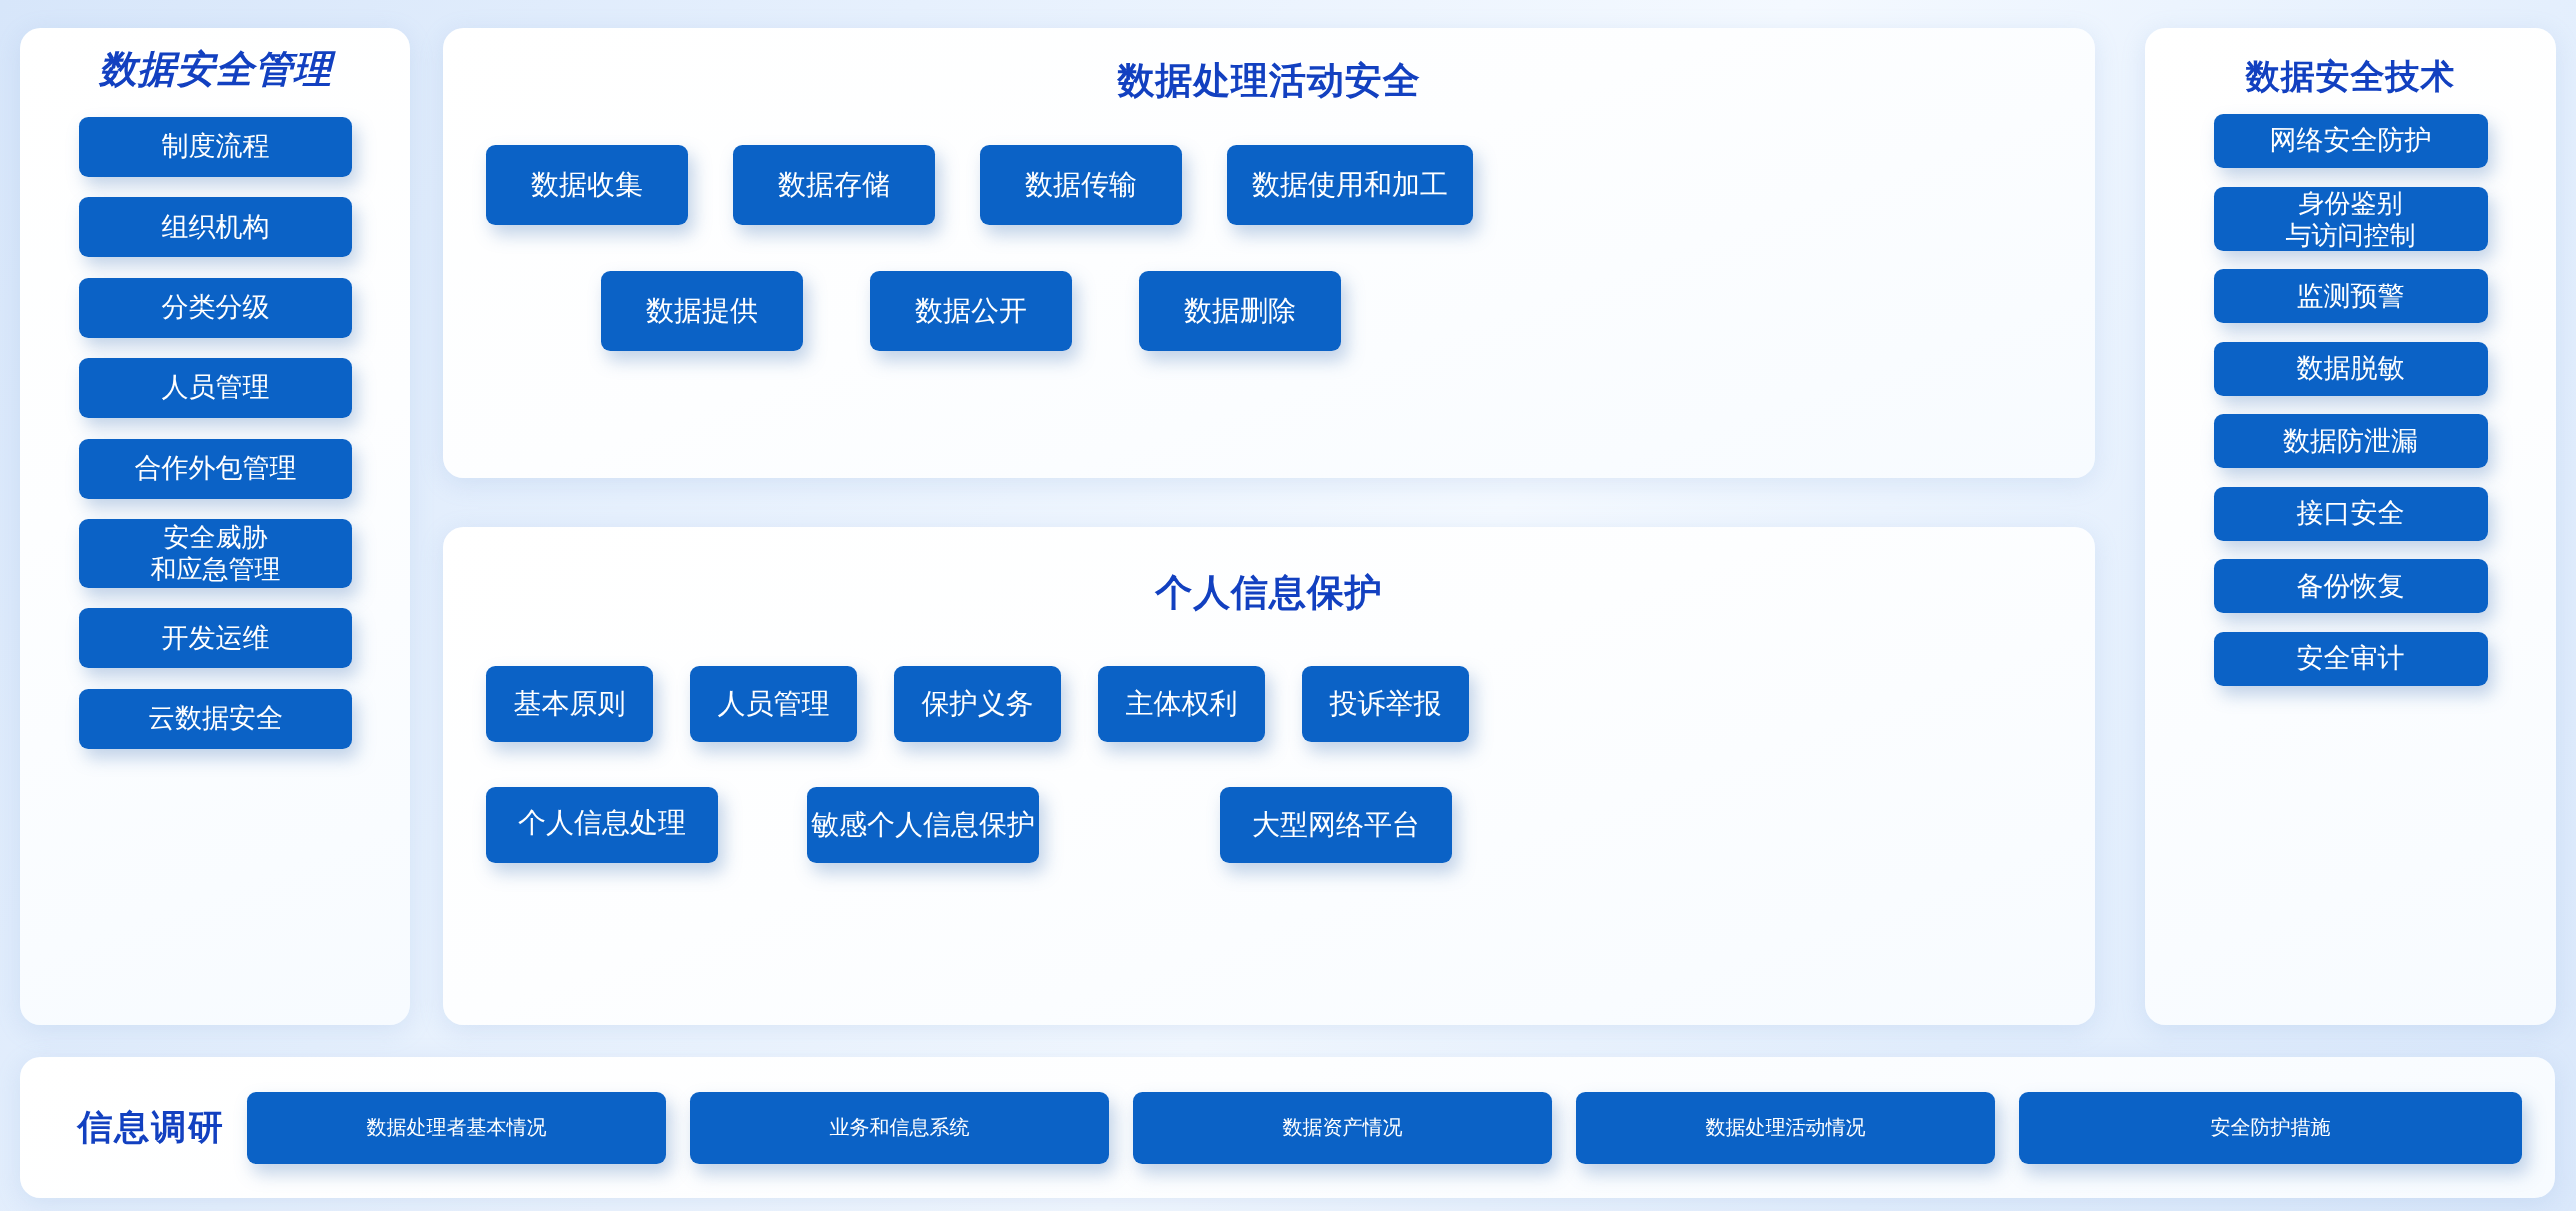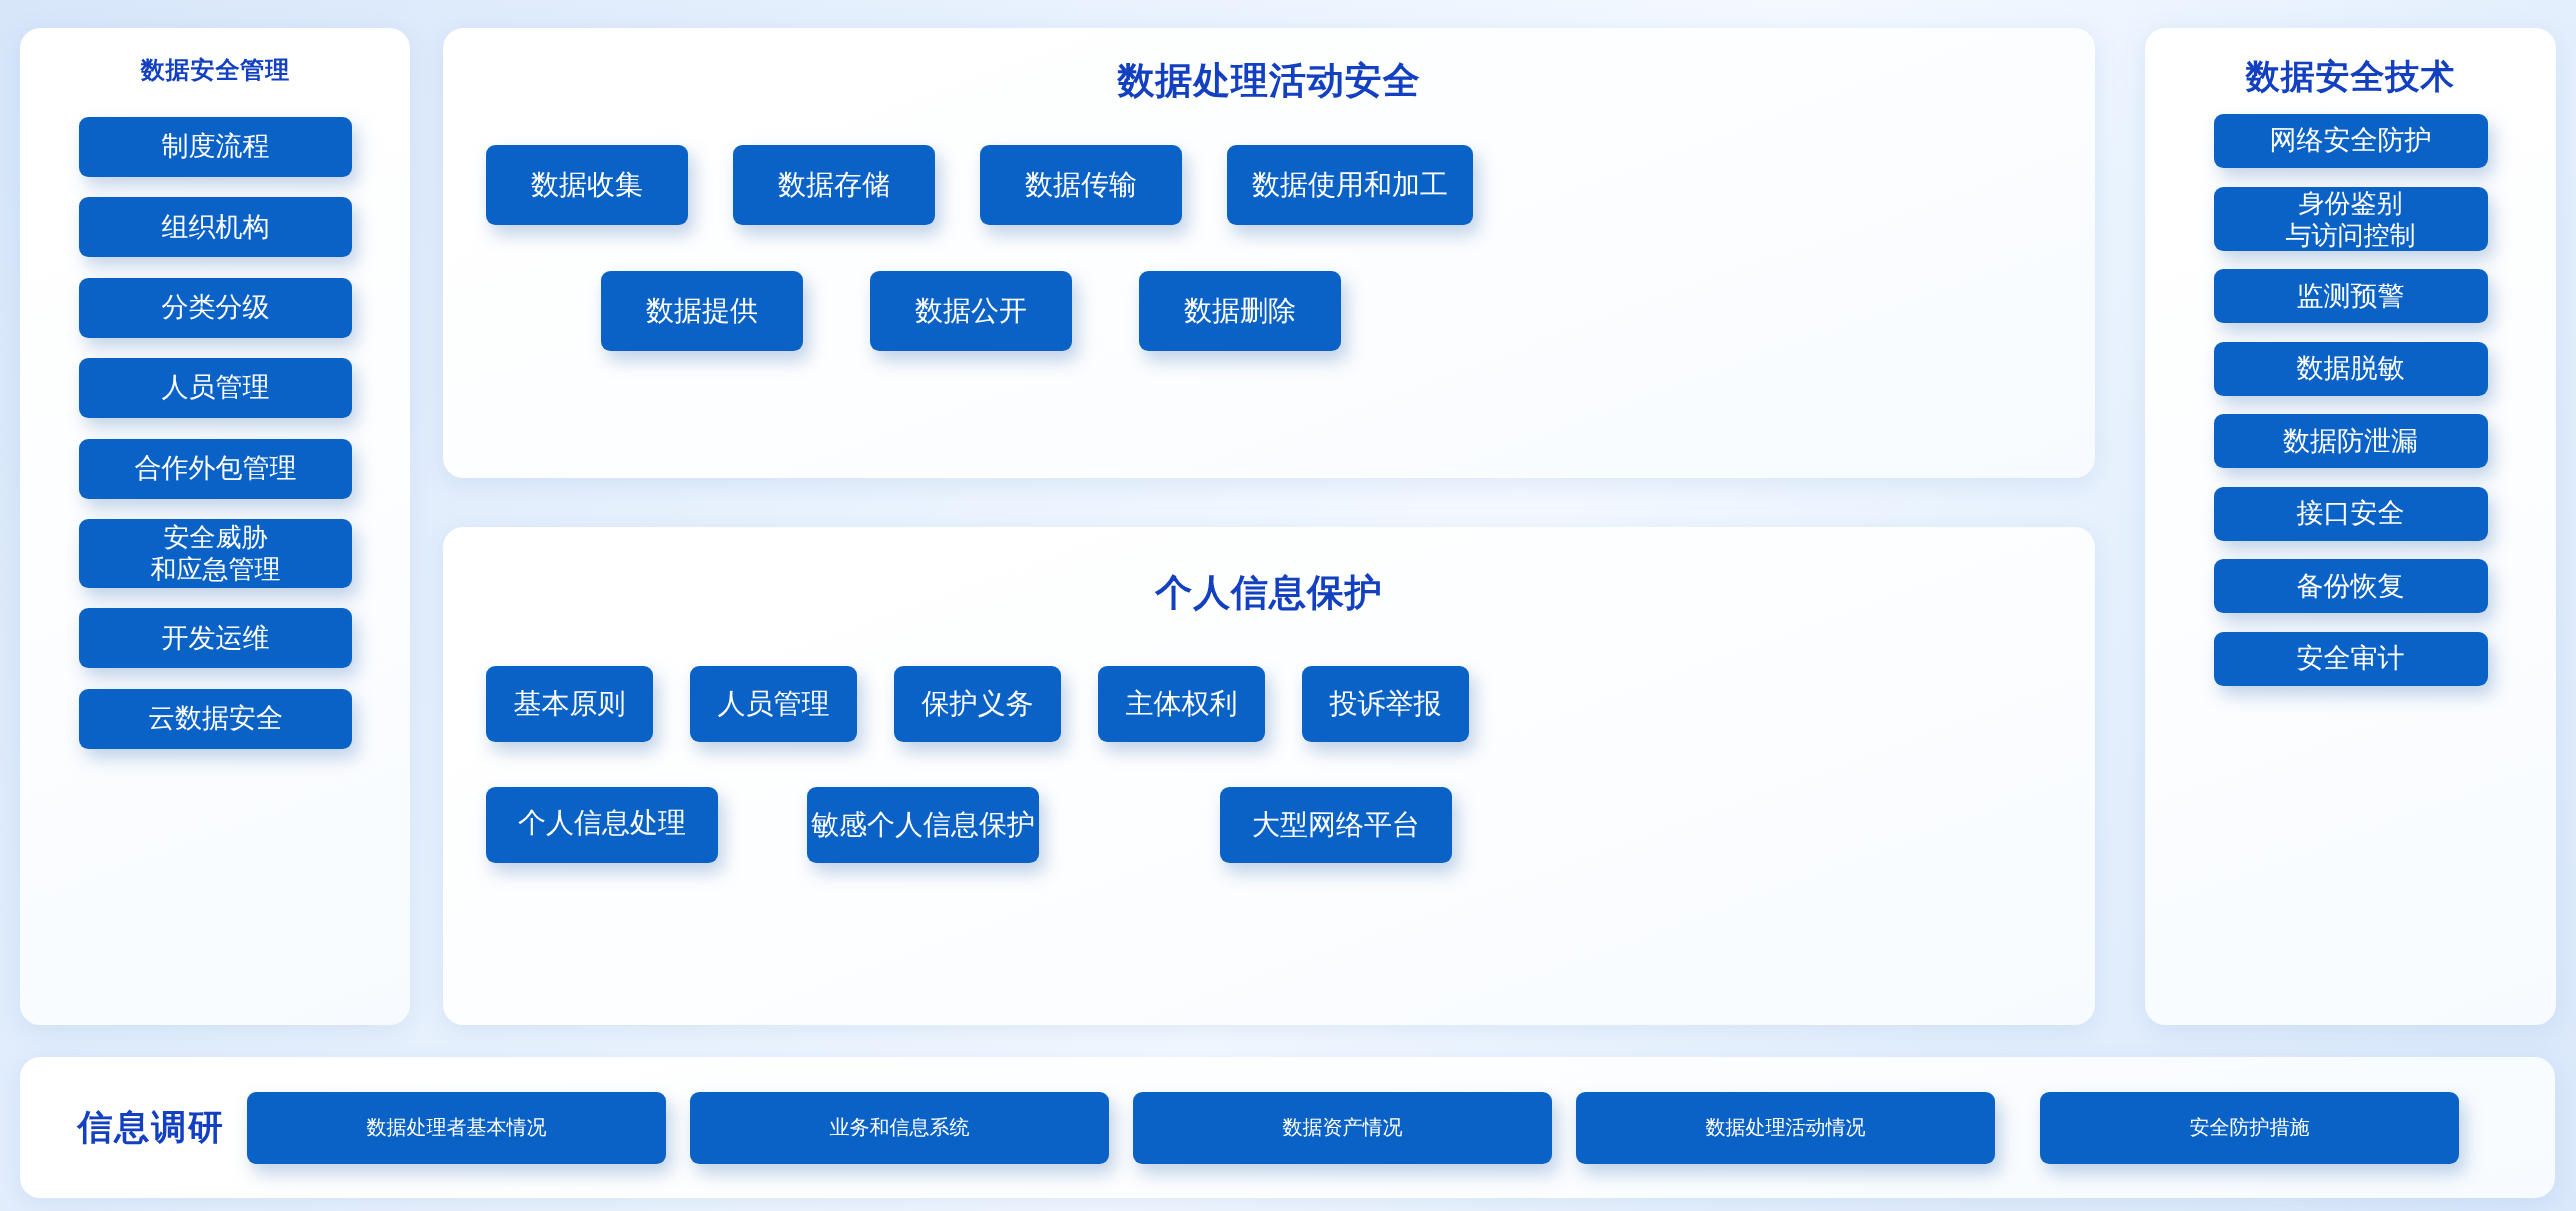--- a/index.html
+++ b/index.html
@@ -55,22 +55,23 @@
     white-space: pre-line;
     font-weight: normal;
   }
 
   
   #left-panel {
     left: 20.4px; top: 28px;
     width: 390px; height: 997px;
   }
   #left-panel .panel-title {
-    margin-top: 26px;
-    font-size: 24px;
+    margin-top: 16px;
+    font-size: 38px;
+    font-style: italic;
   }
   #left-list {
     position: absolute;
     left: 0; top: 89px;
     width: 390px;
     display: flex;
     flex-direction: column;
     align-items: center;
     gap: 20.4px;
   }
@@ -187,21 +188,21 @@
     display: flex;
     align-items: center;
     gap: 24px;
     margin-left: 22px;
   }
   #bottom-list .chip { height: 72px; font-size: 20px; }
   #bottom-list .chip:nth-child(1) { width: 419px; }
   #bottom-list .chip:nth-child(2) { width: 419px; }
   #bottom-list .chip:nth-child(3) { width: 419px; }
   #bottom-list .chip:nth-child(4) { width: 419px; }
-  #bottom-list .chip:nth-child(5) { width: 419px; margin-left: 21px; }
+  #bottom-list .chip:nth-child(5) { width: 503px; }
 </style>
 </head>
 <body>
 
 <div id="app">
 
   <section class="panel" id="left-panel">
     <h2 class="panel-title">数据安全管理</h2>
     <div id="left-list">
       <div class="chip">制度流程</div>

